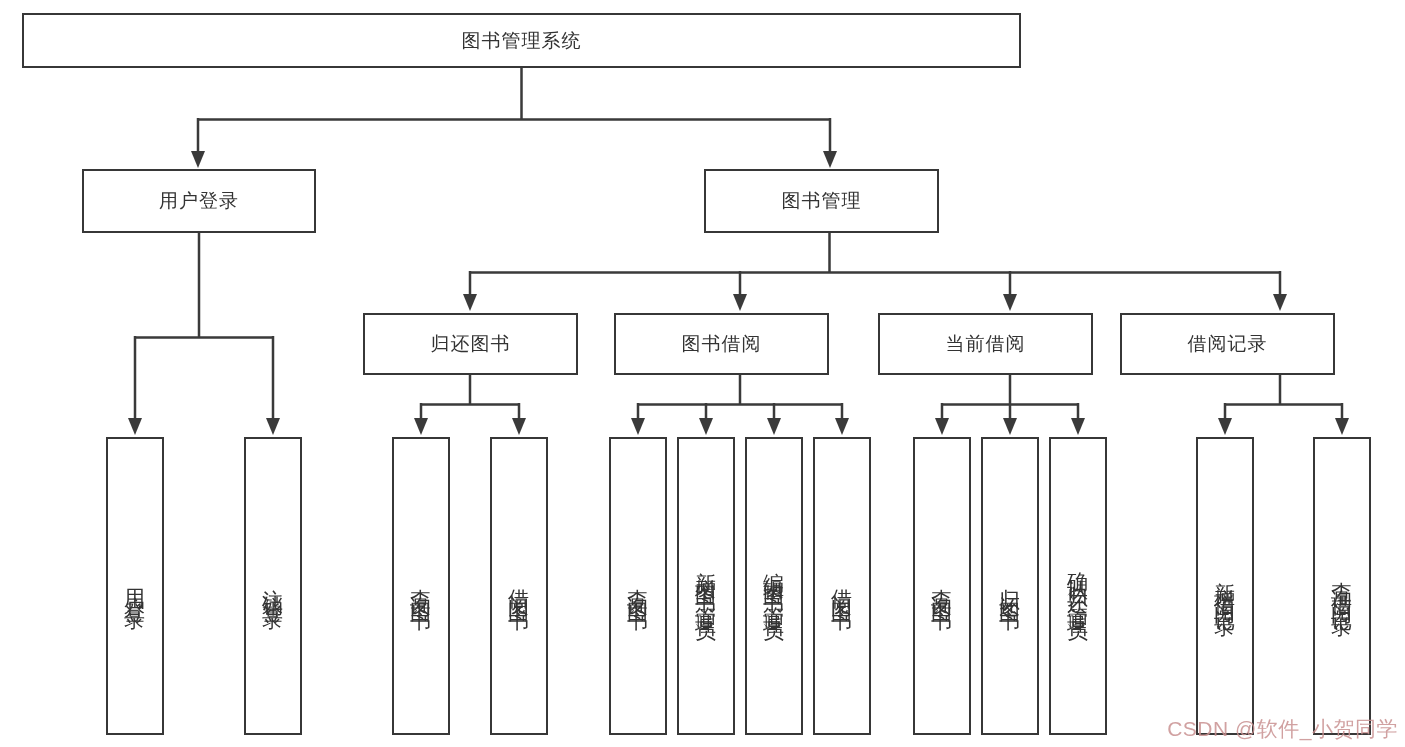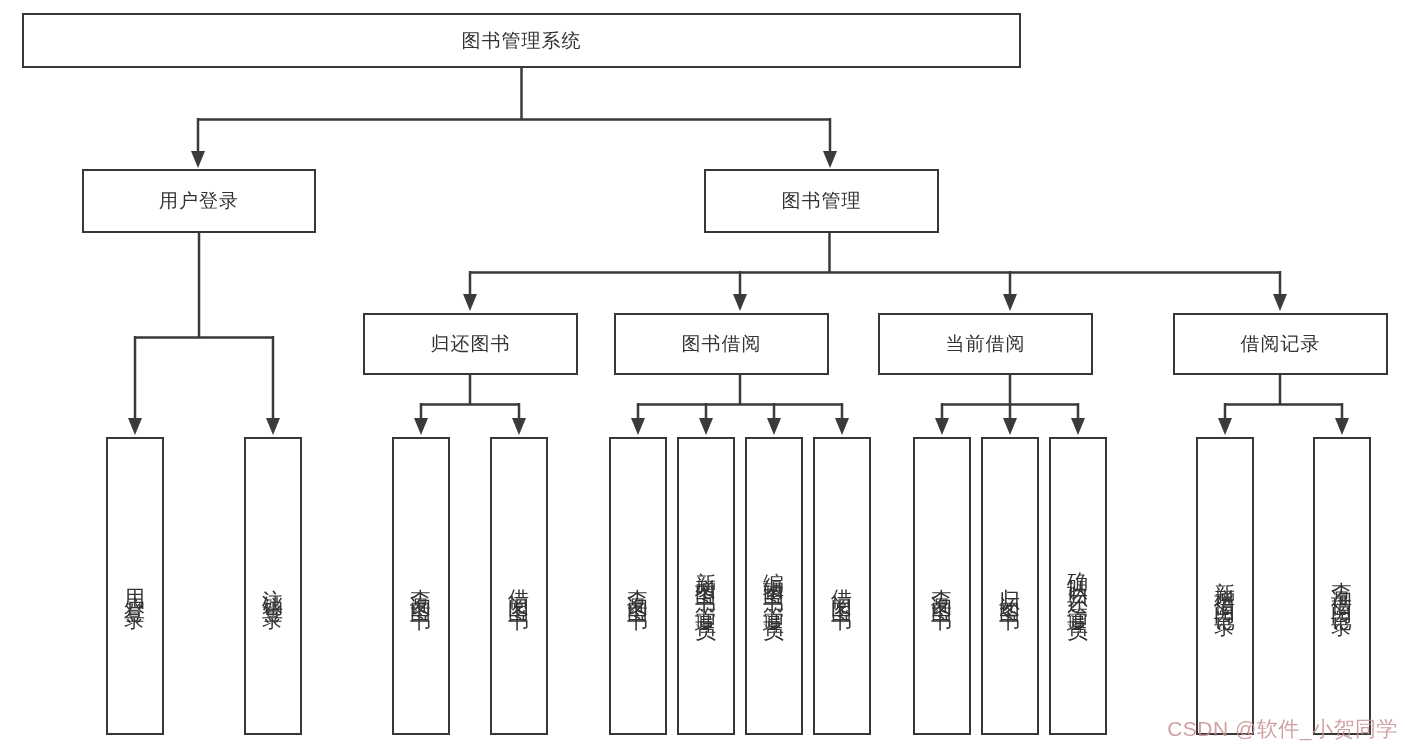--- a/index.html
+++ b/index.html
@@ -45,21 +45,21 @@
     letter-spacing: 7px;
     line-height: 1;
   }
   .root-box   { left: 22px;  top: 13px;  width: 999px; height: 55px; }
   .l2-a       { left: 82px;  top: 169px; width: 234px; height: 64px; }
   .l2-b       { left: 704px; top: 169px; width: 235px; height: 64px; }
   .l3         { top: 313px; width: 215px; height: 62px; }
   .l3-a { left: 363px; }
   .l3-b { left: 614px; }
   .l3-c { left: 878px; }
-  .l3-d { left: 1173px; }
+  .l3-d { left: 1120px; }
   .leaf { top: 437px; width: 58px; height: 298px; }
   .leaf-1  { left: 106px; }
   .leaf-2  { left: 244px; }
   .leaf-3  { left: 392px; }
   .leaf-4  { left: 490px; }
   .leaf-5  { left: 609px; }
   .leaf-6  { left: 677px; }
   .leaf-7  { left: 745px; }
   .leaf-8  { left: 813px; }
   .leaf-9  { left: 913px; }

